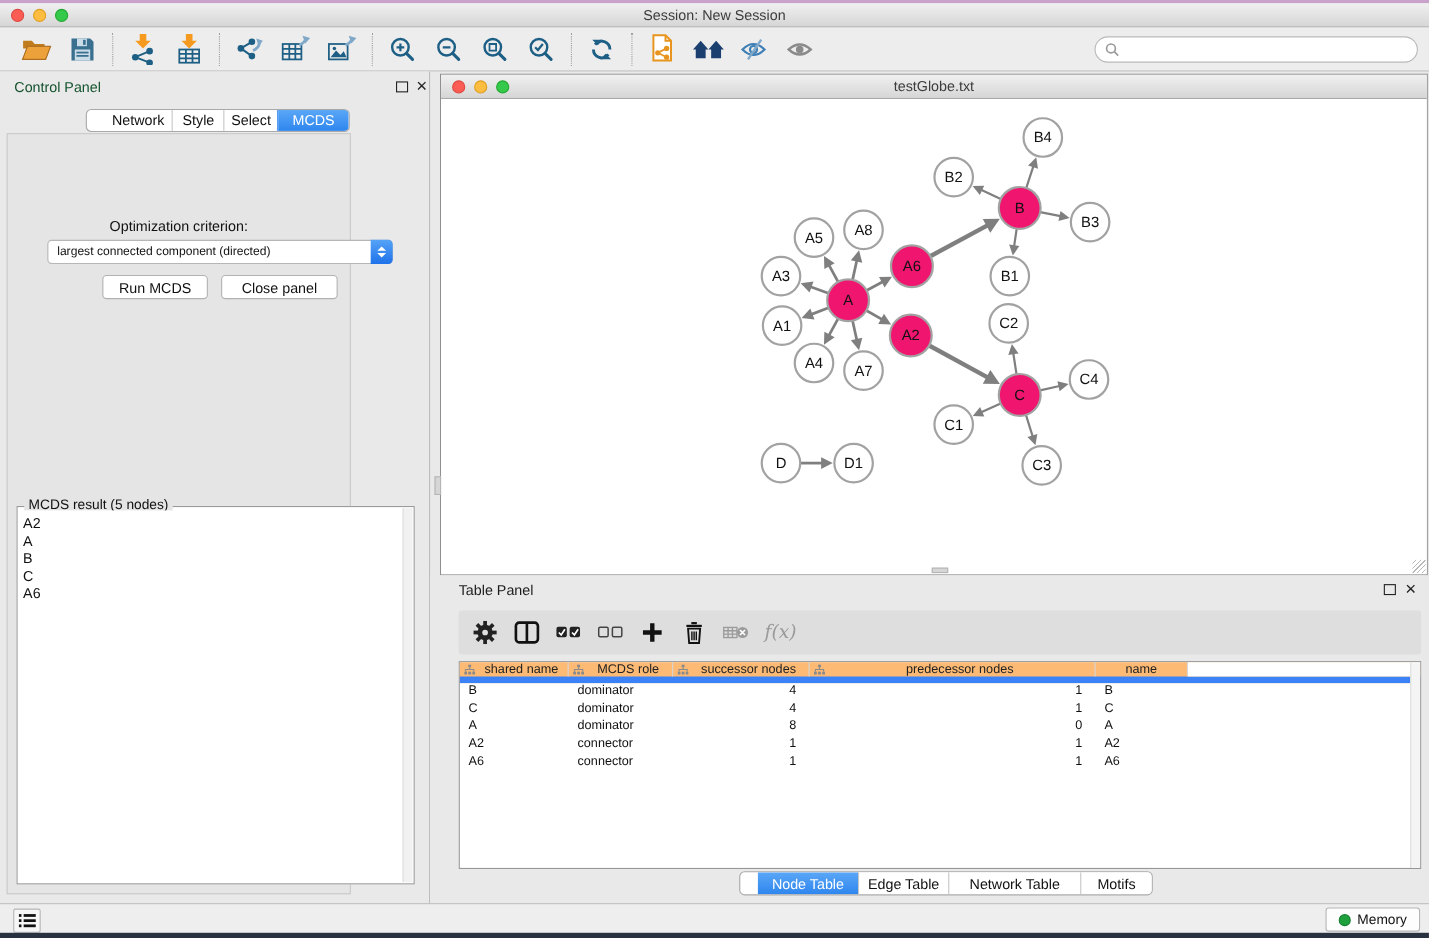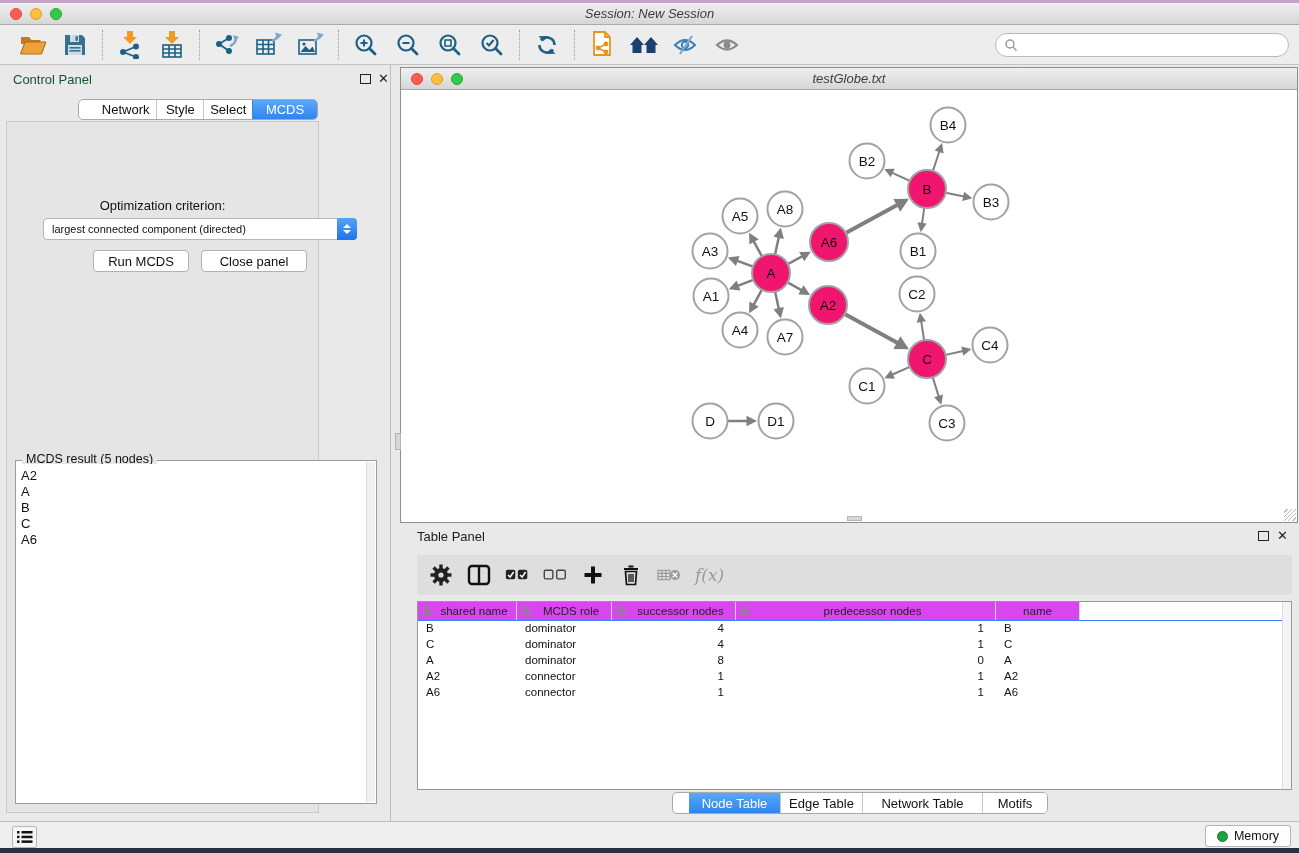--- a/index.html
+++ b/index.html
@@ -1,21 +1,21 @@
 <!DOCTYPE html>
 <html><head>
 <meta charset="utf-8">
 <style>
   * { margin:0; padding:0; box-sizing:border-box; }
   html,body { width:1299px; height:853px; overflow:hidden;
     font-family:"Liberation Sans","DejaVu Sans",sans-serif; background:#c9a2cb; }
   #app { position:absolute; left:0; top:3px; width:1299px; height:845px; background:#e9e9e9; }
   
   .titlebar { position:absolute; left:0; top:0; width:100%; height:22px;
-    background:linear-gradient(#f0f0f0,#d6d6d6); border-bottom:1px solid #a9a9a9;font-style:italic; }
+    background:linear-gradient(#f0f0f0,#d6d6d6); border-bottom:1px solid #a9a9a9; }
   .lights { position:absolute; left:10px; top:5px; display:flex; gap:8px; }
   .light { width:12px; height:12px; border-radius:50%; }
   .light.red { background:#fb5d55; border:1px solid #dd4a42; }
   .light.yellow { background:#fdbd40; border:1px solid #dfa023; }
   .light.green { background:#35c94b; border:1px solid #24a832; }
   .titletext { width:100%; text-align:center; font-size:13px; line-height:21px; color:#3c3c3c; }
   
   .toolbar { position:absolute; left:0; top:22px; width:100%; height:40px;
     background:#ededed; border-bottom:1px solid #c2c2c2; display:flex; align-items:center; }
   .tb-btn { width:34px; height:32px; display:flex; align-items:center; justify-content:center; margin:0 4px; }
@@ -61,21 +61,21 @@
     background:repeating-linear-gradient(135deg,transparent,transparent 2px,#b9b9b9 2px,#b9b9b9 3px); }
   .splitter-v { position:absolute; left:395px; top:430px; width:6px; height:17px; background:#d6d6d6; border:1px solid #b5b5b5; }
   .splitter-h { position:absolute; left:847px; top:513px; width:15px; height:5px; background:#d6d6d6; border:1px solid #b5b5b5; }
   .tp-abs { position:absolute; left:391px; top:520px; width:908px; height:298px; background:#e9e9e9; }
   .tp-title { position:absolute; left:26px; top:6px; font-size:13px; color:#1c1c1c; }
   .tp-toolbar { position:absolute; left:26px; top:32px; width:875px; height:40px; background:#dedede;
     border-radius:3px; display:flex; align-items:center; padding-left:12px; }
   .tp-ico { width:24px; height:24px; display:flex; align-items:center; justify-content:center; margin-right:14px; }
   .fx { font-family:"DejaVu Serif","Liberation Serif",serif; font-style:italic; font-size:17px; color:#9a9a9a; }
   .datatable { position:absolute; left:26px; top:78px; width:875px; height:189px; background:#fff; border:1px solid #979797; }
-  .thead { display:flex; height:19px; background:#d946ef; border-bottom:1px solid #3b82f6; }
+  .thead { display:flex; height:19px; background:#fdba74; border-bottom:6px solid #3b82f6; }
   .th { display:flex; align-items:center; border-right:1px solid #d6d6d6; font-size:11.5px; color:#222; position:relative; }
   .th .hlabel { flex:1; text-align:center; }
   .th .hico { margin-left:4px; }
   .th.filler { border-right:none; background:#fff; }
   .tr { display:flex; height:16px; font-size:11.5px; color:#111; }
   .td { padding:1px 8px 0 8px; white-space:nowrap; overflow:hidden; }
   .td.num { text-align:right; padding-right:12px; }
   .table-scroll { position:absolute; right:0; top:0; width:9px; height:100%; background:#f4f4f4; border-left:1px solid #ddd; }
   .bottom-tabs { position:absolute; left:281px; top:269px; height:22px; }
   

